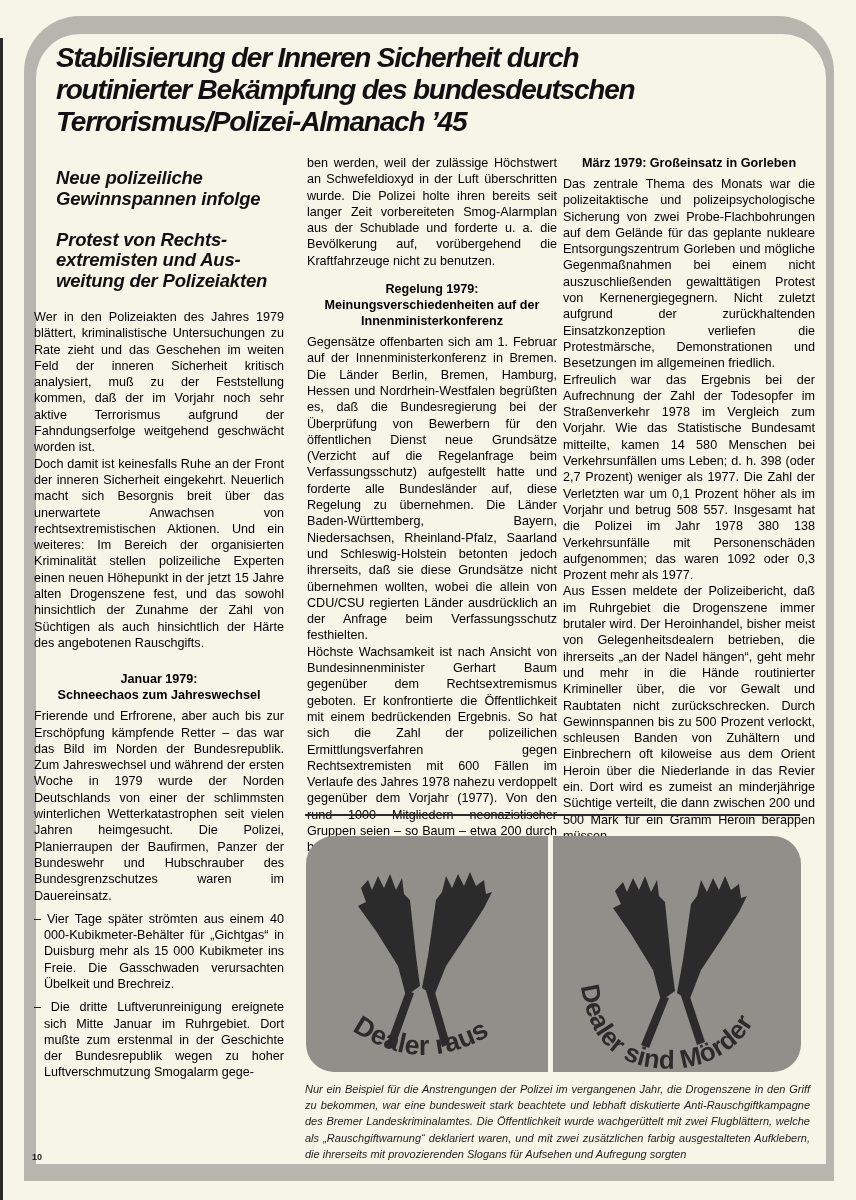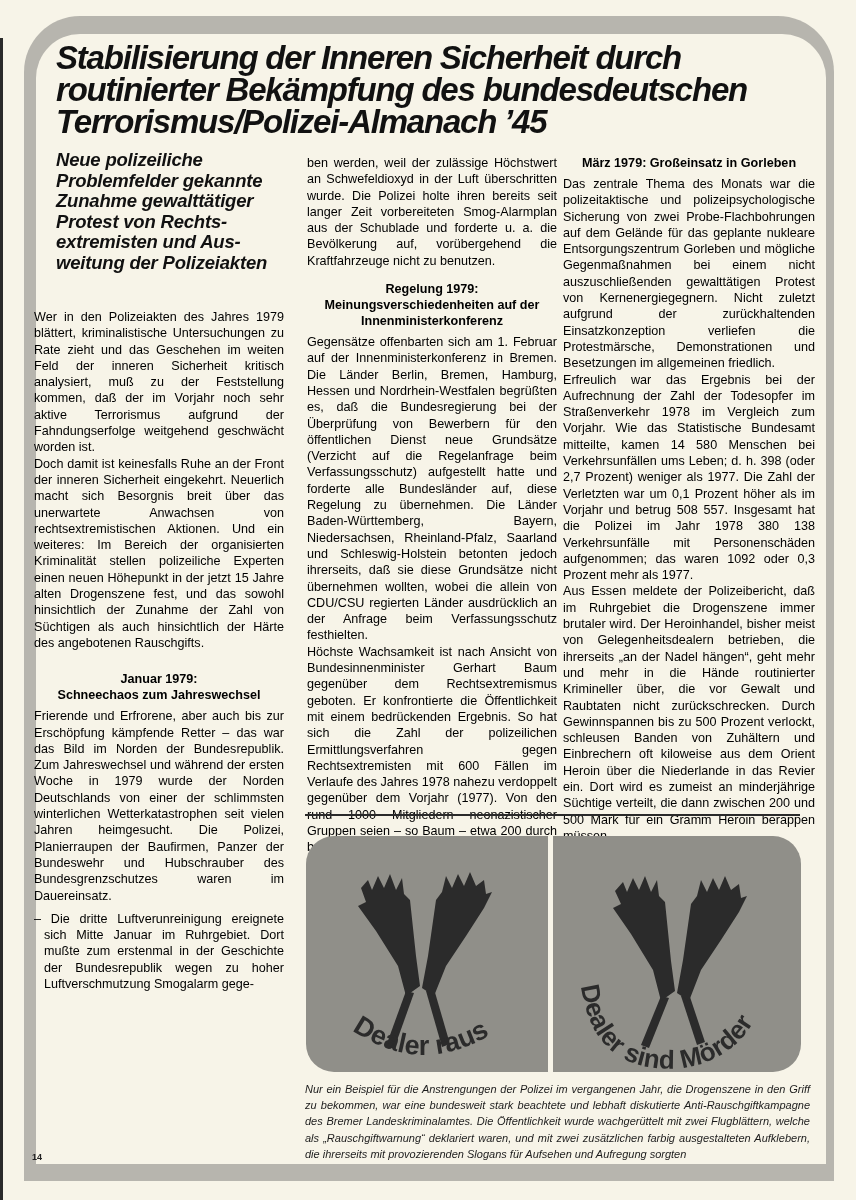--- a/index.html
+++ b/index.html
@@ -20,26 +20,26 @@
   }
   .frame-inner {
     position:absolute; left:36px; top:34px; width:790px; height:1130px;
     border-radius:44px 44px 0 0;
     background:#f7f4e8;
   }
   .title {
     position:absolute; left:56px; top:42px; width:760px;
     font-family:"Liberation Sans", sans-serif;
     font-weight:bold; font-style:italic;
-    font-size:33px; line-height:32px; letter-spacing:-1.2px;
+    font-size:28px; line-height:32px; letter-spacing:-1.2px;
     color:#111;
     margin:0;
   }
   .subtitle {
-    position:absolute; left:56px; top:150px; width:240px;
+    position:absolute; left:56px; top:168px; width:240px;
     font-weight:bold; font-style:italic;
     font-size:18.5px; line-height:20.5px; letter-spacing:-0.2px;
     color:#111; margin:0;
   }
   .col {
     position:absolute;
     font-size:12.6px; line-height:16.3px;
     text-align:justify;
     color:#000000;
   }
@@ -80,36 +80,37 @@
 <div class="frame-inner"></div>
 
 <h1 class="title">
   <span>Stabilisierung der Inneren Sicherheit durch</span><br>
   <span>routinierter Bekämpfung des bundesdeutschen</span><br>
   <span>Terrorismus/Polizei-Almanach ’45</span>
 </h1>
 
 <h2 class="subtitle">
   <span>Neue polizeiliche</span><br>
-  <span>Problemfelder gekannte</span><br>
-  <span>Zunahme gewalttätiger</span><br>
+  <span>Gewinnspannen infolge</span><br>
+  <br>
   <span>Protest von Rechts-</span><br>
   <span>extremisten und Aus-</span><br>
   <span>weitung der Polizeiakten</span>
 </h2>
 
 <div class="col col1">
   <p>Wer in den Polizeiakten des Jahres 1979 blättert, kriminalistische Untersuchungen zu Rate zieht und das Geschehen im weiten Feld der inneren Sicherheit kritisch analysiert, muß zu der Feststellung kommen, daß der im Vorjahr noch sehr aktive Terrorismus aufgrund der Fahndungserfolge weitgehend geschwächt worden ist.</p>
   <p>Doch damit ist keinesfalls Ruhe an der Front der inneren Sicherheit eingekehrt. Neuerlich macht sich Besorgnis breit über das unerwartete Anwachsen von rechtsextremistischen Aktionen. Und ein weiteres: Im Bereich der organisierten Kriminalität stellen polizeiliche Experten einen neuen Höhepunkt in der jetzt 15 Jahre alten Drogenszene fest, und das sowohl hinsichtlich der Zunahme der Zahl von Süchtigen als auch hinsichtlich der Härte des angebotenen Rauschgifts.</p>
   <div class="gap"></div>
   <h3>
     <span>Januar 1979:</span><br>
     <span>Schneechaos zum Jahreswechsel</span>
   </h3>
   <p>Frierende und Erfrorene, aber auch bis zur Erschöpfung kämpfende Retter – das war das Bild im Norden der Bundesrepublik. Zum Jahreswechsel und während der ersten Woche in 1979 wurde der Norden Deutschlands von einer der schlimmsten winterlichen Wetterkatastrophen seit vielen Jahren heimgesucht. Die Polizei, Planierraupen der Baufirmen, Panzer der Bundeswehr und Hubschrauber des Bundesgrenzschutzes waren im Dauereinsatz.</p>
+  <p class="bullet">– Vier Tage später strömten aus einem 40 000-Kubikmeter-Behälter für „Gichtgas“ in Duisburg mehr als 15 000 Kubikmeter ins Freie. Die Gasschwaden verursachten Übelkeit und Brechreiz.</p>
   <p class="bullet">– Die dritte Luftverunreinigung ereignete sich Mitte Januar im Ruhrgebiet. Dort mußte zum erstenmal in der Geschichte der Bundesrepublik wegen zu hoher Luftverschmutzung Smogalarm gege-</p>
 </div>
 
 <div class="col col2">
   <p>ben werden, weil der zulässige Höchstwert an Schwefeldioxyd in der Luft überschritten wurde. Die Polizei holte ihren bereits seit langer Zeit vorbereiteten Smog-Alarmplan aus der Schublade und forderte u. a. die Bevölkerung auf, vorübergehend die Kraftfahrzeuge nicht zu benutzen.</p>
   <div class="gap-s"></div>
   <h3>Regelung 1979: Meinungsverschiedenheiten auf der Innenministerkonferenz</h3>
   <p>Gegensätze offenbarten sich am 1. Februar auf der Innenministerkonferenz in Bremen. Die Länder Berlin, Bremen, Hamburg, Hessen und Nordrhein-Westfalen begrüßten es, daß die Bundesregierung bei der Überprüfung von Bewerbern für den öffentlichen Dienst neue Grundsätze (Verzicht auf die Regelanfrage beim Verfassungsschutz) aufgestellt hatte und forderte alle Bundesländer auf, diese Regelung zu übernehmen. Die Länder Baden-Württemberg, Bayern, Niedersachsen, Rheinland-Pfalz, Saarland und Schleswig-Holstein betonten jedoch ihrerseits, daß sie diese Grundsätze nicht übernehmen wollten, wobei die allein von CDU/CSU regierten Länder ausdrücklich an der Anfrage beim Verfassungsschutz festhielten.</p>
   <p>Höchste Wachsamkeit ist nach Ansicht von Bundesinnenminister Gerhart Baum gegenüber dem Rechtsextremismus geboten. Er konfrontierte die Öffentlichkeit mit einem bedrückenden Ergebnis. So hat sich die Zahl der polizeilichen Ermittlungsverfahren gegen Rechtsextremisten mit 600 Fällen im Verlaufe des Jahres 1978 nahezu verdoppelt gegenüber dem Vorjahr (1977). Von den rund 1000 Mitgliedern neonazistischer Gruppen seien – so Baum – etwa 200 durch besondere Aktivität hervorgetreten.</p>
 </div>
@@ -154,13 +155,13 @@
       <polygon points="148,44 154,56 160,42 166,54 172,40 178,54 186,48 188,62 194,60 186,76 168,104 148,134 136,165 124,157 130,124 138,68 144,60"></polygon>
     </g>
     <text font-family="Liberation Sans, sans-serif" font-weight="bold" font-size="26" fill="#2b2b2b">
       <textPath href="#arc2" startOffset="0%" id="slogan2">Dealer sind Mörder</textPath>
     </text>
   </svg>
 </div>
 
 <p class="caption">Nur ein Beispiel für die Anstrengungen der Polizei im vergangenen Jahr, die Drogenszene in den Griff zu bekommen, war eine bundesweit stark beachtete und lebhaft diskutierte Anti-Rauschgiftkampagne des Bremer Landeskriminalamtes. Die Öffentlichkeit wurde wachgerüttelt mit zwei Flugblättern, welche als „Rauschgiftwarnung“ deklariert waren, und mit zwei zusätzlichen farbig ausgestalteten Aufklebern, die ihrerseits mit provozierenden Slogans für Aufsehen und Aufregung sorgten</p>
 
-<div class="pageno">14</div>
+<div class="pageno">10</div>
 
 </body></html>

